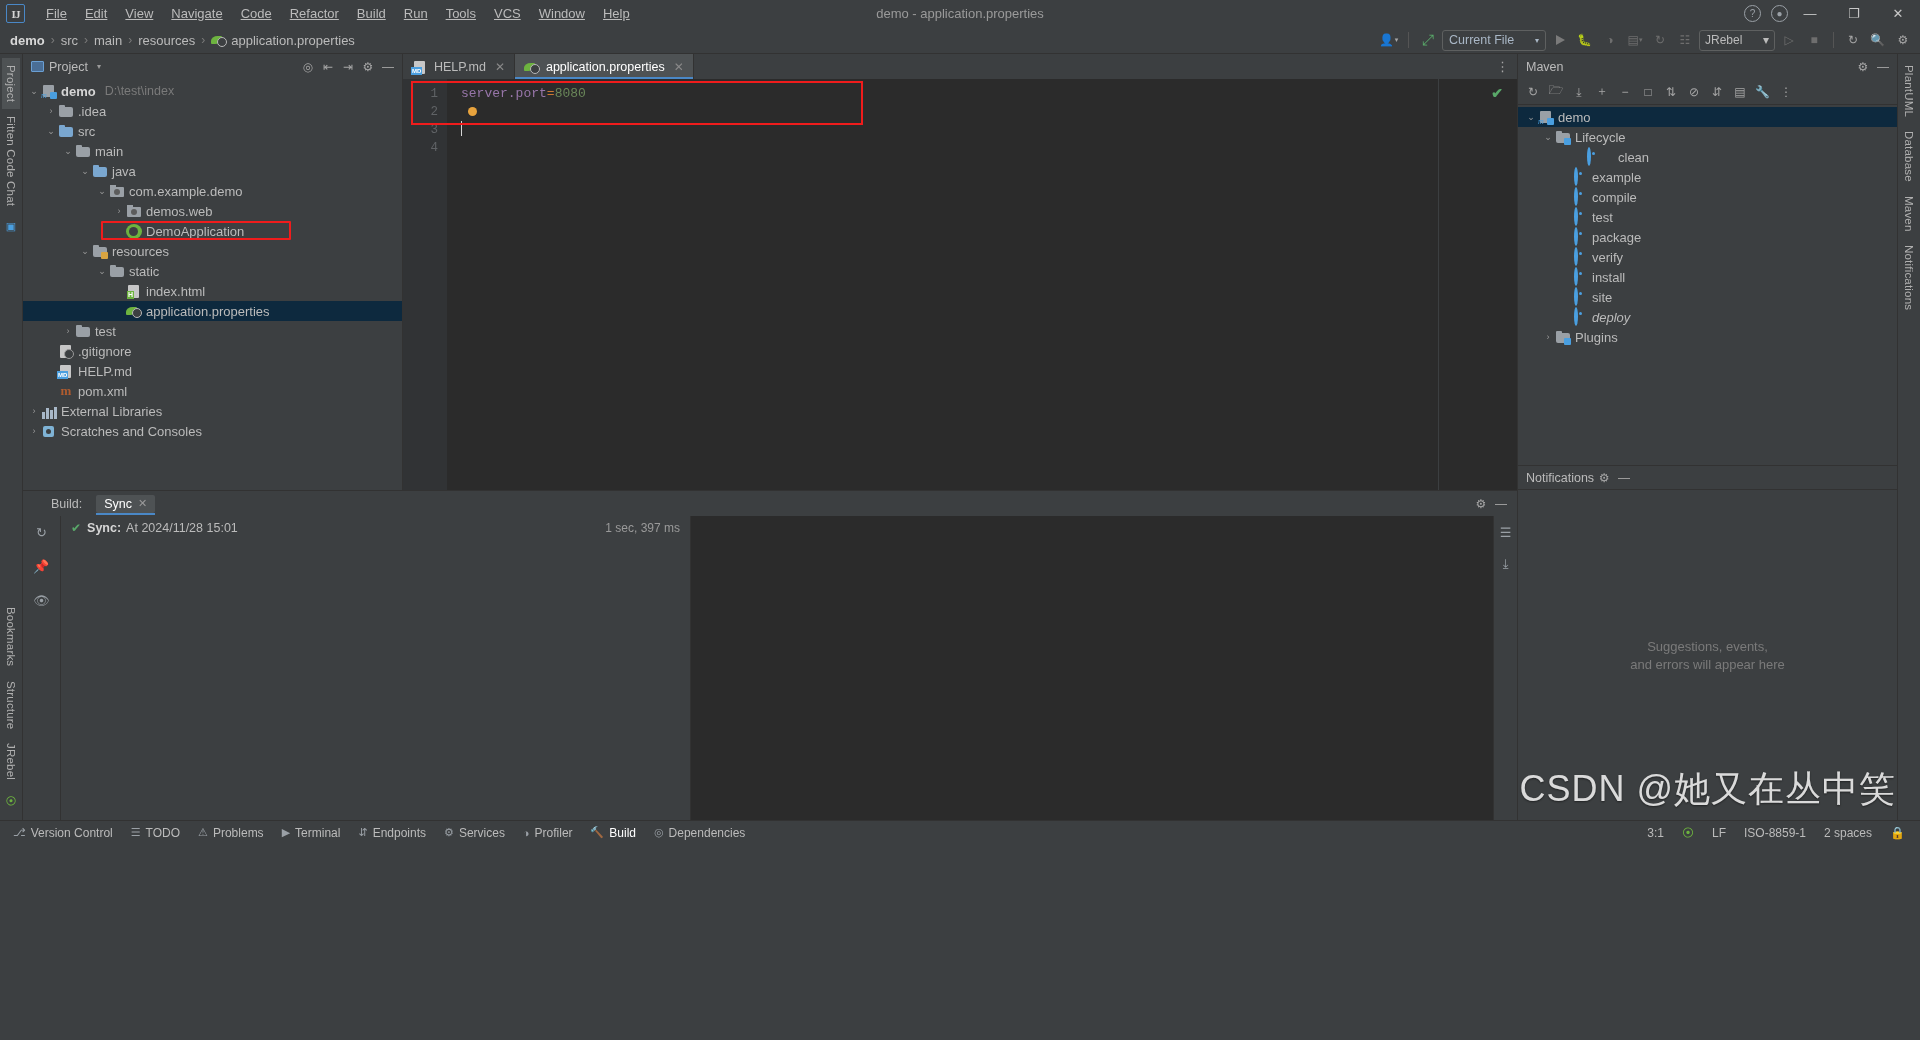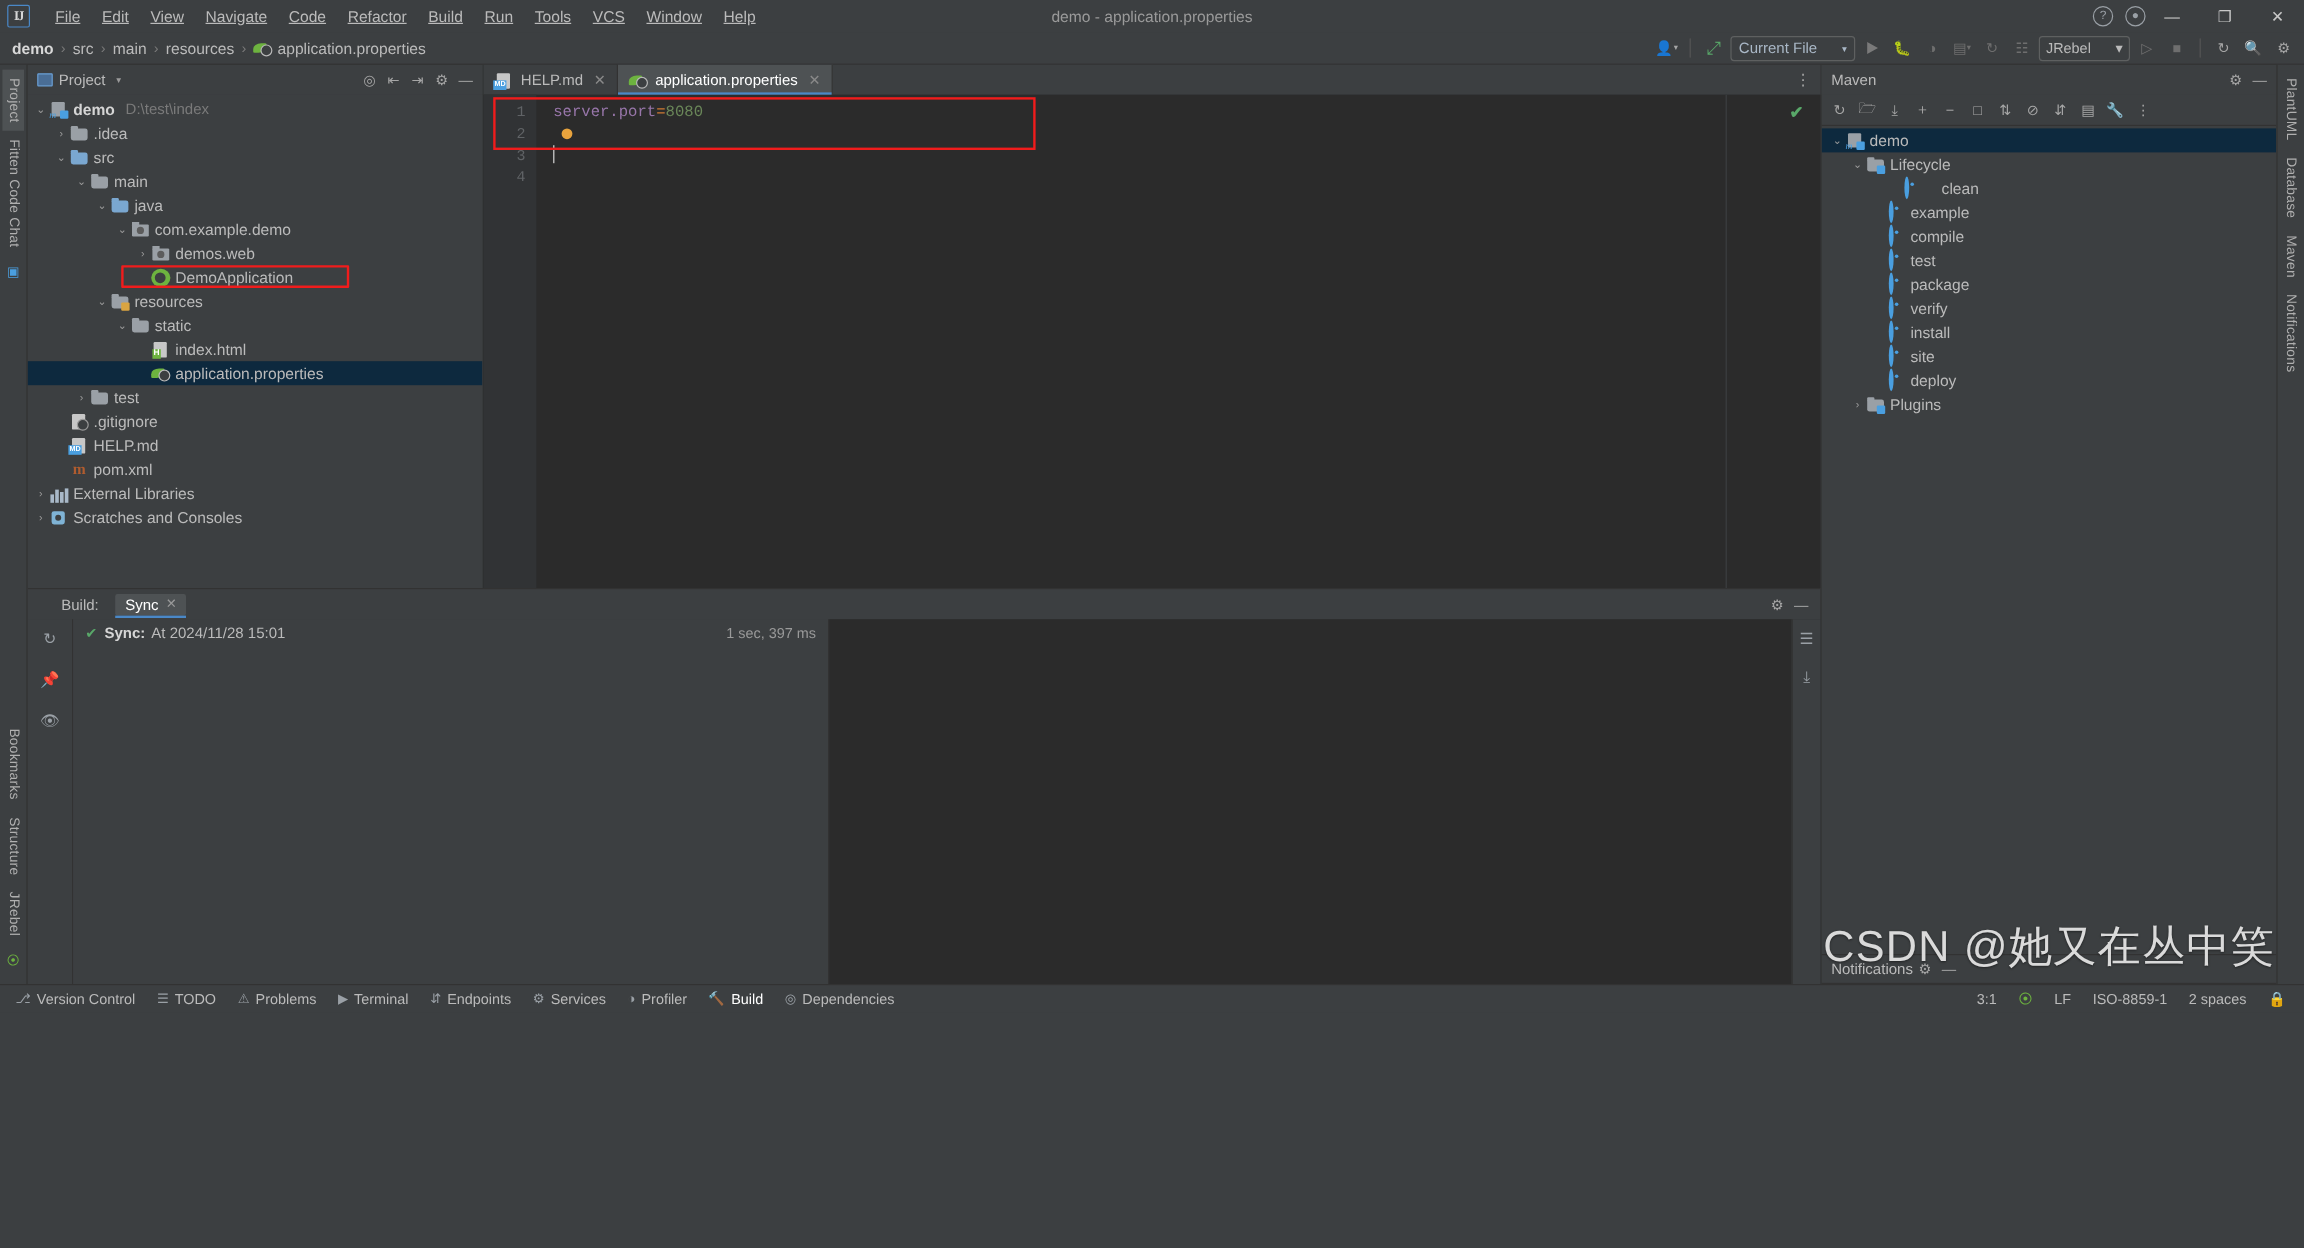--- a/index.html
+++ b/index.html
@@ -598,39 +598,43 @@
           <div class="trow" style="padding-left: 40px;">
             <span class="arrow none"></span>
             <span class="ico"><span class="gear-ico" style="margin:2px"></span></span>
             <span class="tlabel">install</span>
           </div>
           <div class="trow" style="padding-left: 40px;">
             <span class="arrow none"></span>
             <span class="ico"><span class="gear-ico" style="margin:2px"></span></span>
             <span class="tlabel">site</span>
           </div>
-          <div class="trow" style="padding-left: 40px;">
+          <div class="trow" style="padding-left: 40px; font-style: italic;">
             <span class="arrow none"></span>
             <span class="ico"><span class="gear-ico" style="margin:2px"></span></span>
             <span class="tlabel">deploy</span>
           </div>
           <div class="trow" style="padding-left: 23px;">
             <span class="arrow">›</span>
             <span class="ico folder">
               <span class="badge blue"></span>
             </span>
             <span class="tlabel">Plugins</span>
           </div>
         </div>
 
       <div class="notif-head">
         <span class="panel-title">Notifications</span>
         <div class="spacer"></div>
         <div class="ph-ico">⚙</div>
         <div class="ph-ico">—</div>
+      </div>
+      <div class="notif-body">
+        <div>Suggestions, events,</div>
+        <div>and errors will appear here</div>
       </div>
     </div>
 
     <div class="rightstrip">
       <div class="vtab">PlantUML</div>
       <div class="vtab">Database</div>
       <div class="vtab">Maven</div>
       <div class="bottomgrp">
         <div class="vtab">Notifications</div>
       </div>

